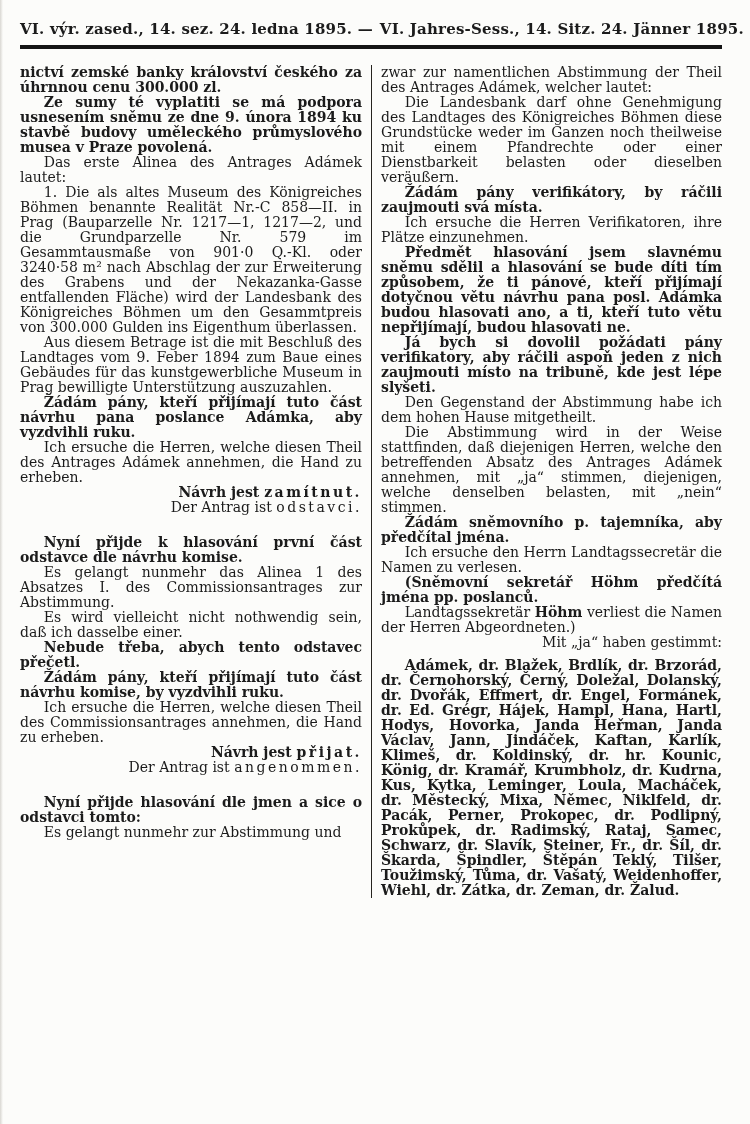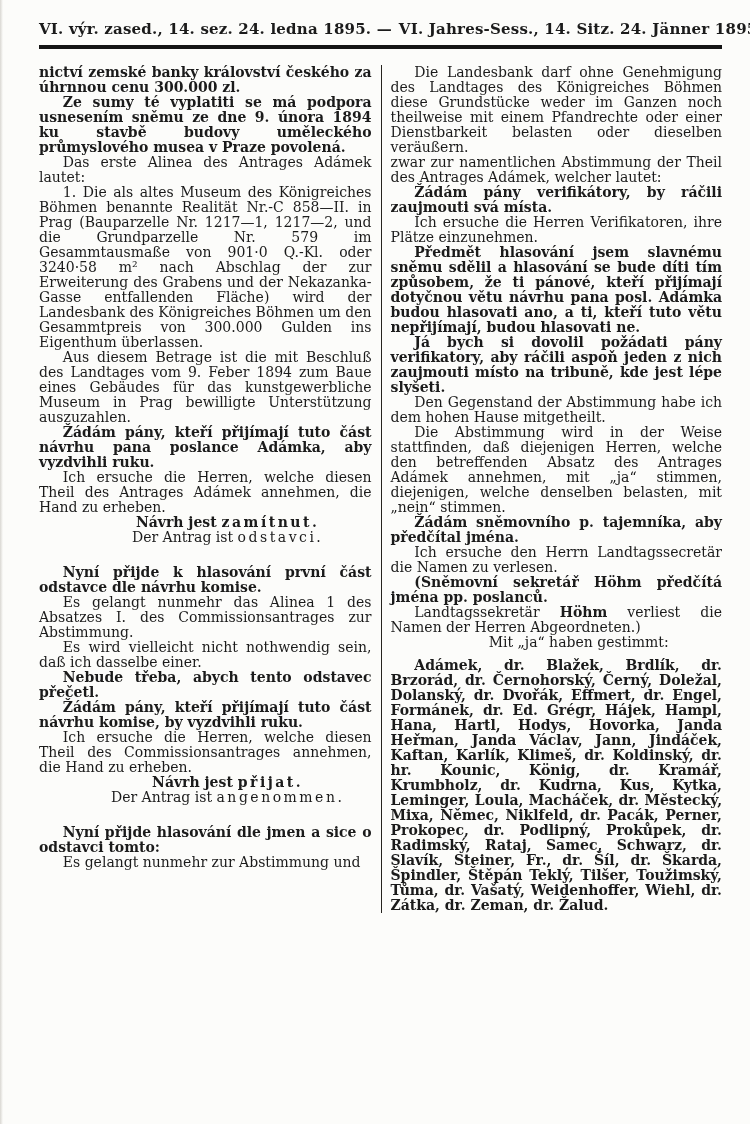--- a/index.html
+++ b/index.html
@@ -6,21 +6,21 @@
   body{
     width:750px;height:1124px;
     background:#fcfcfa;
     font-family:"DejaVu Serif","Liberation Serif",serif;
     color:#1b1b1b;
     -webkit-font-smoothing:antialiased;
   }
   .page{
     box-sizing:border-box;
     width:750px;height:1124px;
-    padding:20px 28px 0 39px;
+    padding:20px 28px 0 20px;
     background:
       linear-gradient(90deg, #d9d7d2 0px, rgba(252,252,250,0) 3px),
       #fcfcfa;
   }
   .header{
     display:flex;
     align-items:baseline;
     gap:7px;
     font-size:15px;
     font-weight:bold;
@@ -45,21 +45,21 @@
   }
   .col.left{padding-right:9px;}
   .col.right{padding-left:9px;border-left:1px solid #26241f;}
   p{margin:0;text-indent:1.7em;}
   p.flush{text-indent:0;}
   .cs{font-weight:bold;}           
   .de{font-weight:normal;}         
   .gap{margin-top:20px;}
   .gap-lg{margin-top:28px;}
   .gap-sm{margin-top:8px;}
-  .heading{text-align:center;text-indent:3.2em;}
+  .heading{text-align:right;text-indent:3.2em;}
   .spaced{letter-spacing:2.5px;}
   b{font-weight:bold;}
 </style>
 </head>
 <body>
 
 <div class="page">
 
   <div class="header">
     <span>VI. výr. zased., 14. sez. 24. ledna 1895. —</span>
@@ -86,22 +86,22 @@
       <p class="cs">Nebude třeba, abych tento odstavec přečetl.</p>
       <p class="cs">Žádám pány, kteří přijímají tuto část návrhu komise, by vyzdvihli ruku.</p>
       <p class="de">Ich ersuche die Herren, welche diesen Theil des Commissionsantrages annehmen, die Hand zu erheben.</p>
       <p class="cs heading"><span>Návrh jest </span><span class="spaced">přijat.</span></p>
       <p class="de heading"><span>Der Antrag ist </span><span class="spaced">angenommen.</span></p>
       <p class="cs gap">Nyní přijde hlasování dle jmen a sice o odstavci tomto:</p>
       <p class="de">Es gelangt nunmehr zur Abstimmung und</p>
     </div>
 
     <div class="col right">
+      <p class="de flush">zwar zur namentlichen Abstimmung der Theil des Antrages Adámek, welcher lautet:</p>
       <p class="de">Die Landesbank darf ohne Genehmigung des Landtages des Königreiches Böhmen diese Grundstücke weder im Ganzen noch theilweise mit einem Pfandrechte oder einer Dienstbarkeit belasten oder dieselben veräußern.</p>
-      <p class="de flush">zwar zur namentlichen Abstimmung der Theil des Antrages Adámek, welcher lautet:</p>
       <p class="cs">Žádám pány verifikátory, by ráčili zaujmouti svá místa.</p>
       <p class="de">Ich ersuche die Herren Verifikatoren, ihre Plätze einzunehmen.</p>
       <p class="cs">Předmět hlasování jsem slavnému sněmu sdělil a hlasování se bude díti tím způsobem, že ti pánové, kteří přijímají dotyčnou větu návrhu pana posl. Adámka budou hlasovati ano, a ti, kteří tuto větu nepřijímají, budou hlasovati ne.</p>
       <p class="cs">Já bych si dovolil požádati pány verifikatory, aby ráčili aspoň jeden z nich zaujmouti místo na tribuně, kde jest lépe slyšeti.</p>
       <p class="de">Den Gegenstand der Abstimmung habe ich dem hohen Hause mitgetheilt.</p>
       <p class="de">Die Abstimmung wird in der Weise stattfinden, daß diejenigen Herren, welche den betreffenden Absatz des Antrages Adámek annehmen, mit „ja“ stimmen, diejenigen, welche denselben belasten, mit „nein“ stimmen.</p>
       <p class="cs">Žádám sněmovního p. tajemníka, aby předčítal jména.</p>
       <p class="de">Ich ersuche den Herrn Landtagssecretär die Namen zu verlesen.</p>
       <p class="cs"><span>(Sněmovní sekretář </span><b>Höhm</b><span> předčítá jména pp. poslanců.</span></p>
       <p class="de"><span>Landtagssekretär </span><b>Höhm</b><span> verliest die Namen der Herren Abgeordneten.)</span></p>

